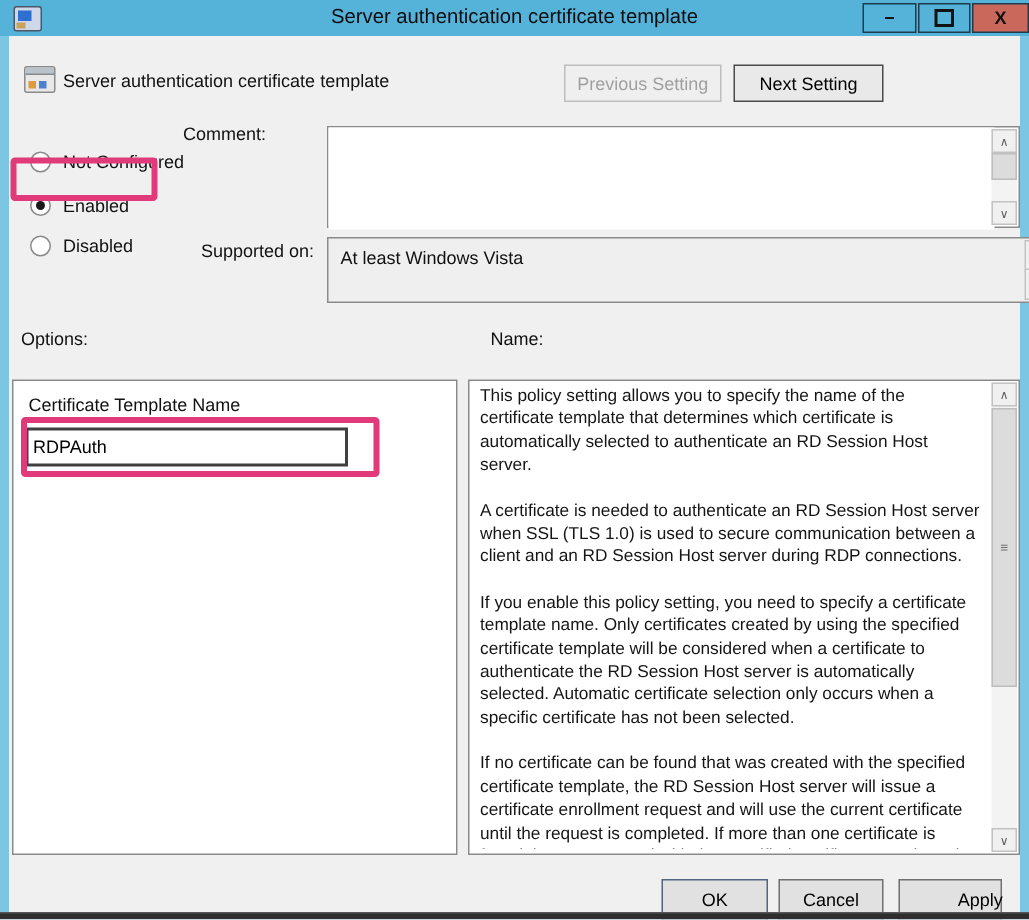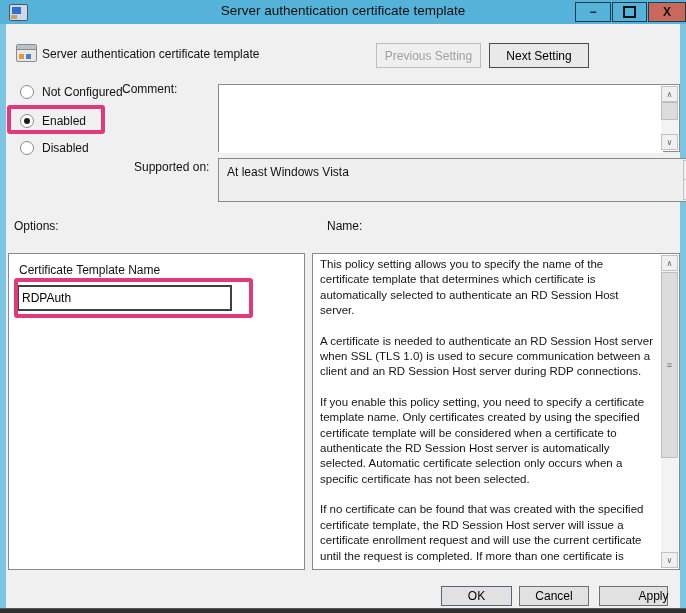--- a/index.html
+++ b/index.html
@@ -26,21 +26,21 @@
   
   .setting-icon{position:absolute;left:10px;top:20px;width:19px;height:16px;background:#e8e8e8;border:1px solid #8a8a8a;border-radius:2px;}
   .setting-icon::before{content:"";position:absolute;left:0;top:0;right:0;height:4px;background:#b9c3cc;border-bottom:1px solid #8a8a8a;}
   .setting-icon::after{content:"";position:absolute;left:2px;bottom:2px;width:5px;height:5px;background:#e09a3c;box-shadow:7px 0 0 #4d7fd0;}
   .setting-name{position:absolute;left:36px;top:23px;font-size:12px;color:#111;}
   .hdr-btn{position:absolute;top:19px;height:25px;box-sizing:border-box;display:flex;align-items:center;justify-content:center;font-size:12px;}
   .btn-prev{left:370px;width:105px;background:#efefef;border:1px solid #bdbdbd;color:#a0a0a0;}
   .btn-next{left:483px;width:100px;background:#e9e9e9;border:1px solid #4b4b4b;color:#000;}
 
   
-  .radio-row{position:absolute;left:14px;display:flex;align-items:center;cursor:default;}
+  .radio-row{position:absolute;left:14px;display:flex;align-items:center;cursor:default;margin-top:16px;}
   .radio-circle{width:12px;height:12px;border:1px solid #8a8a8a;border-radius:50%;background:#fff;position:relative;flex:none;}
   .radio-circle.checked::after{content:"";position:absolute;left:3px;top:3px;width:6px;height:6px;border-radius:50%;background:#1a1a1a;}
   .radio-label{margin-left:8px;font-size:12px;color:#111;}
 
   
   .annotation{position:absolute;border:4px solid #e03a7a;border-radius:3px;pointer-events:none;}
 
   
   .field-label{position:absolute;font-size:12px;color:#111;}
   .comment-box{position:absolute;left:212px;top:60px;width:462px;height:68px;background:#fff;border:1px solid #8a8a8a;box-sizing:border-box;}
@@ -61,21 +61,21 @@
   .panel-label{position:absolute;top:195px;font-size:12px;color:#111;}
   .options-panel{position:absolute;left:2px;top:229px;width:297px;height:317px;background:#fff;border:1px solid #8a8a8a;box-sizing:border-box;}
   .opt-field-label{position:absolute;left:10px;top:9px;font-size:12px;color:#111;}
   .opt-input{position:absolute;left:8px;top:31px;width:215px;height:26px;border:2px solid #404040;background:#fff;
              font-family:"Liberation Sans",sans-serif;font-size:12px;padding:1px 3px;box-sizing:border-box;outline:none;}
   .help-panel{position:absolute;left:306px;top:229px;width:368px;height:317px;background:#fff;border:1px solid #8a8a8a;box-sizing:border-box;}
   .help-text{position:absolute;left:7px;top:3px;right:25px;bottom:3px;overflow:hidden;font-size:11.5px;line-height:15.4px;color:#151515;}
   .help-text p{margin:0 0 15px 0;}
 
   
-  .footer-btn{position:absolute;top:562px;height:20px;box-sizing:border-box;background:#e1e1e1;border:1px solid #707070;
+  .footer-btn{position:absolute;top:562px;height:28px;box-sizing:border-box;background:#e1e1e1;border:1px solid #707070;
               display:flex;align-items:center;justify-content:center;font-size:12px;color:#000;}
   .btn-ok{left:435px;width:71px;border-color:#52657f;}
   .btn-cancel{left:513px;width:70px;}
   .btn-apply{left:593px;width:69px;padding-left:40px;}
 </style>
 </head>
 <body>
 
 <div class="screen">
 

